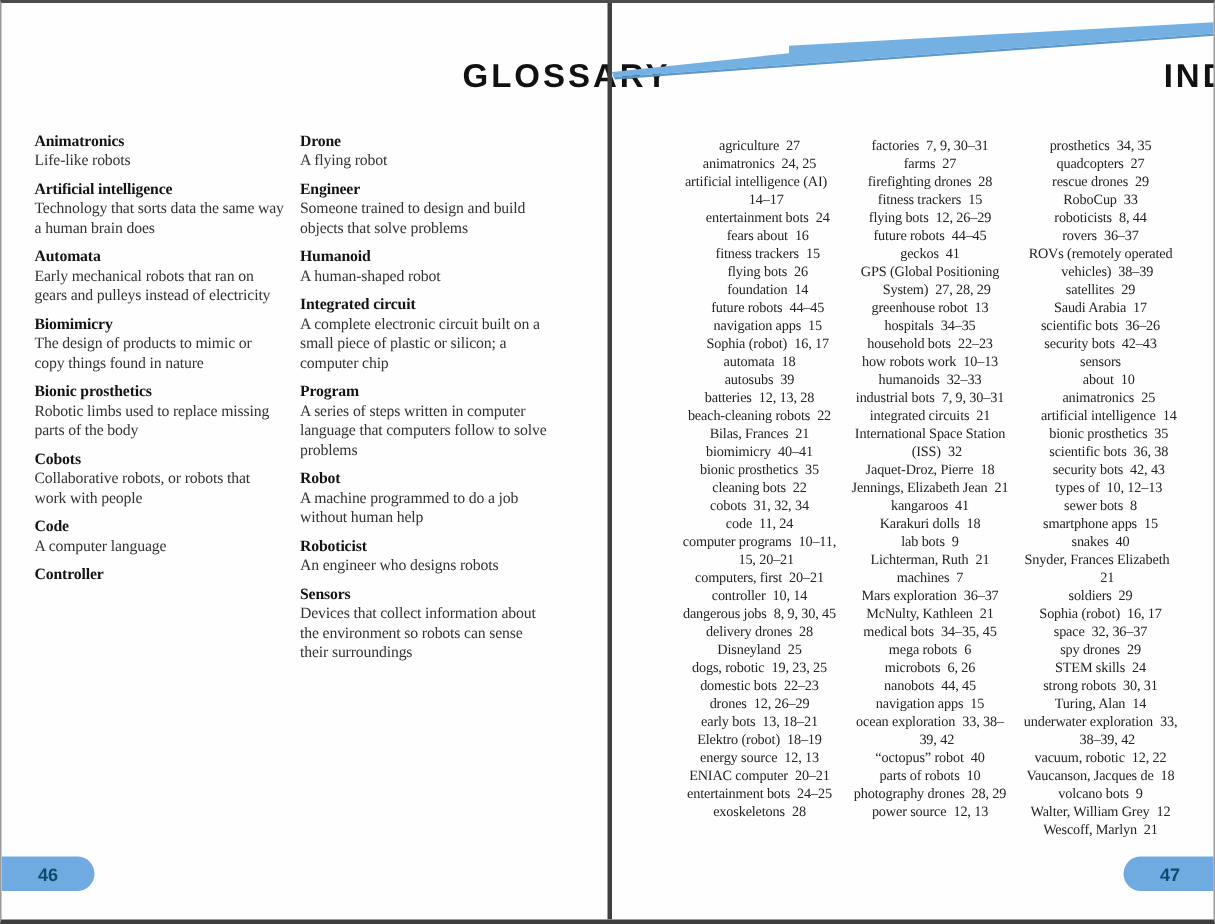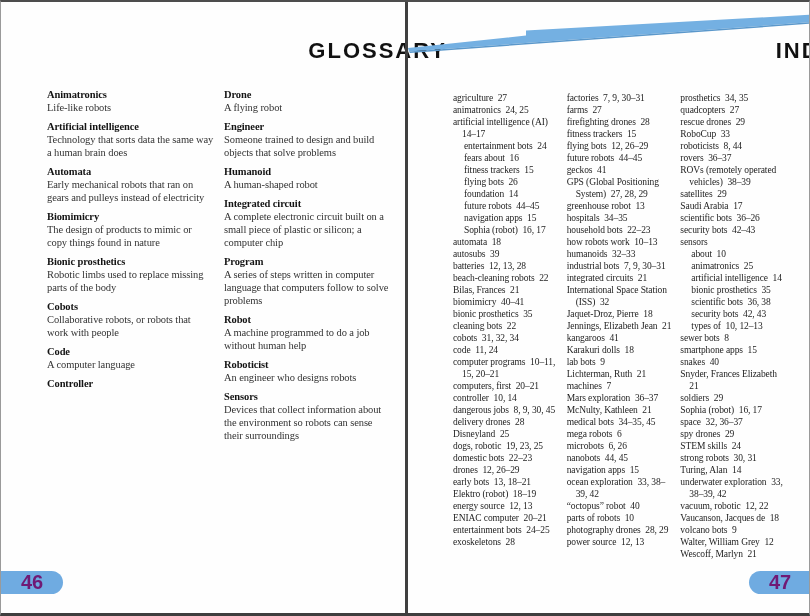--- a/index.html
+++ b/index.html
@@ -11,36 +11,36 @@
   }
   .page{position:absolute;top:0;height:100%;}
   .page-left{left:0;width:404px;}
   .page-right{left:404px;width:406px;border-left:3px solid #404040;box-sizing:border-box;}
   .page-title{
     position:absolute;top:36px;left:0;width:100%;text-align:right;
     font-family:"Liberation Sans", sans-serif;font-weight:bold;font-size:22px;
     letter-spacing:2px;color:#111;padding-left:42px;
   }
   
-  .gloss-wrap{position:absolute;top:86px;left:46px;width:344px;display:flex;gap:10px;}
+  .gloss-wrap{position:absolute;top:86px;left:22px;width:344px;display:flex;gap:10px;}
   .gloss-col{flex:1;min-width:0;}
   .g-entry{margin-bottom:6px;}
   .g-term{font-weight:bold;font-size:10.5px;line-height:13px;color:#141414;letter-spacing:-0.1px;}
   .g-def{font-size:10.5px;line-height:13px;color:#333;letter-spacing:-0.1px;}
   
-  .idx-wrap{position:absolute;top:90px;left:45px;width:334px;display:flex;gap:7px;}
+  .idx-wrap{position:absolute;top:90px;left:45px;width:334px;display:flex;gap:7px;text-align:center;}
   .idx-col{width:107px;min-width:0;}
   .i-entry{font-size:9.5px;line-height:12px;color:#232323;padding-left:9px;text-indent:-9px;letter-spacing:-0.1px;}
   .i-sub{margin-left:11px;}
   
   .swoosh{position:absolute;top:0;left:0;width:406px;height:60px;display:block;}
   .pill{
     position:absolute;bottom:19px;height:23px;width:62px;
     display:flex;align-items:center;justify-content:center;
-    font-family:"Liberation Sans", sans-serif;font-size:20px;font-weight:bold;color:#701a75;
+    font-family:"Liberation Sans", sans-serif;font-size:12px;font-weight:bold;color:#0c4a6e;
     background:#6fabe1;
     margin-top:20px;
   }
   .pill-left{left:0;border-radius:0 11.5px 11.5px 0;}
   .pill-right{right:0;border-radius:11.5px 0 0 11.5px;}
 </style>
 </head>
 <body>
 
 <div class="screen">

